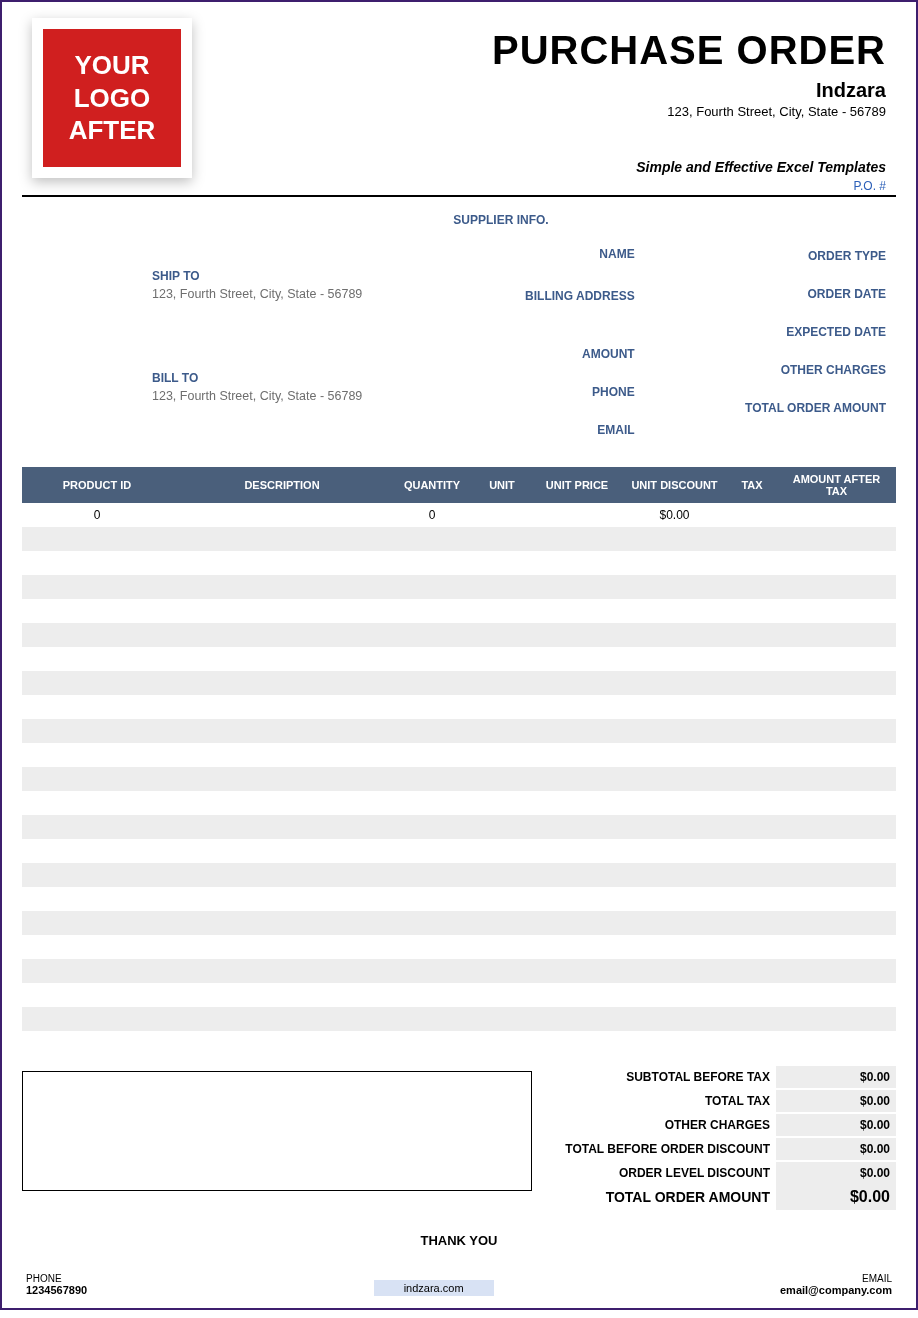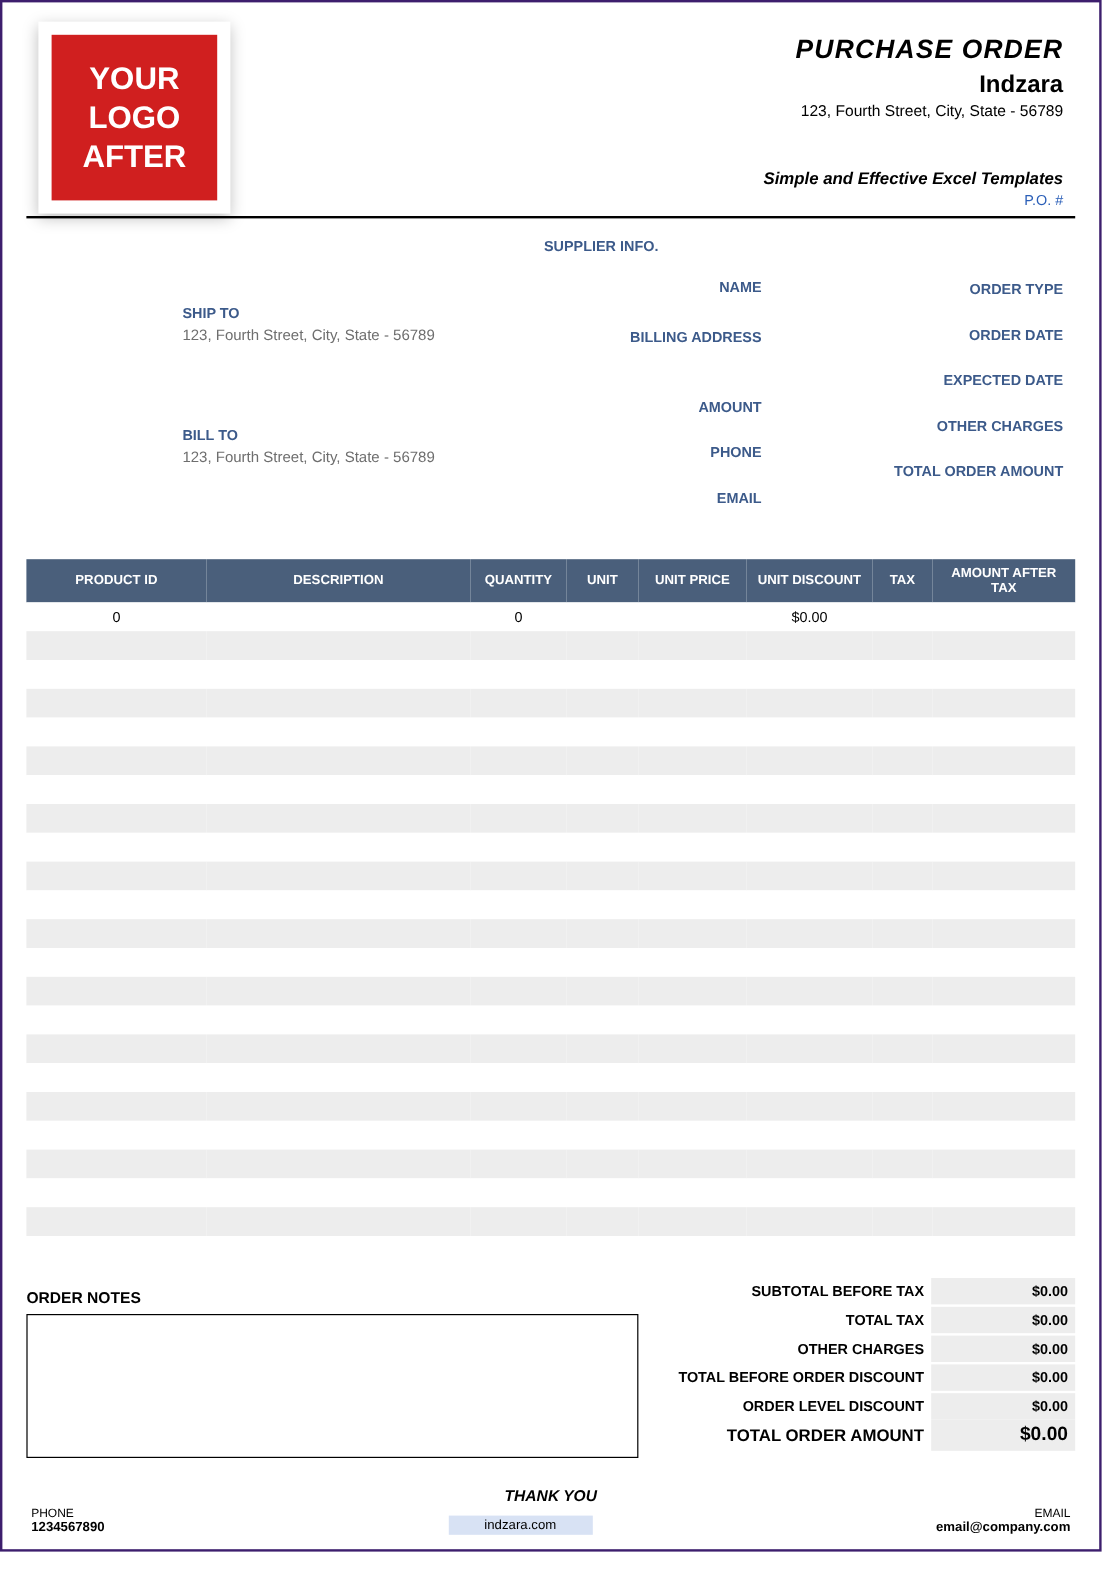--- a/index.html
+++ b/index.html
@@ -24,39 +24,39 @@
     width: 138px; height: 138px;
     background: #d01f1f;
     color: #fff;
     font-weight: bold;
     font-size: 26px;
     line-height: 1.25;
     display: flex; align-items: center; justify-content: center;
     text-align: center;
   }
   .header-right { text-align: right; padding-right: 10px; }
-  .doc-title { font-size: 22px; font-weight: 900; letter-spacing: 1px; margin-top: 10px; font-style: italic; }
+  .doc-title { font-size: 40px; font-weight: 900; letter-spacing: 1px; margin-top: 10px; }
   .company-name { font-size: 20px; font-weight: 900; margin-top: 6px; }
   .company-addr { font-size: 13px; margin-top: 2px; }
   .tagline { font-style: italic; font-weight: bold; font-size: 14px; margin-top: 40px; }
   .po-num-label { color: #2b5fb8; font-size: 12px; margin-top: 4px; }
   .header-rule { border-top: 2px solid #000; margin-top: 2px; }
 
   
   .info { display: flex; margin-top: 4px; font-size: 13px; }
   .info-col { flex: 1; margin-top: 12px; }
   .info-col.left { padding-left: 130px; padding-top: 56px; }
   .info-col.mid { text-align: right; padding-right: 10px; }
   .info-col.right { text-align: right; padding-right: 10px; }
   .lbl { color: #3c5a8a; font-weight: bold; font-size: 12px; margin-top: 20px; }
   .lbl.first { margin-top: 0; }
   .val { color: #6e6e6e; font-size: 12.5px; margin-top: 4px; }
 
   
-  .tbl { width: 100%; border-collapse: collapse; margin-top: 44px; table-layout: fixed; }
+  .tbl { width: 100%; border-collapse: collapse; margin-top: 30px; table-layout: fixed; }
   .tbl thead th {
     background: #4a5f7b; color: #fff; font-size: 11px; font-weight: bold;
     padding: 6px 4px; text-align: center;
   }
   .tbl td { font-size: 12px; text-align: center; padding: 4px 4px; height: 24px; }
   .tbl tbody tr:nth-child(even) td { background: #ededed; }
   .tbl tbody tr:nth-child(odd) td { background: #fff; }
   .tbl .amt { text-align: right; padding-right: 20px; }
 
   
@@ -67,21 +67,21 @@
     border: 1px solid #000; height: 120px; margin-top: 6px; width: 510px;
     background: #fff;
   }
   .totals-side { flex: 1; padding-left: 10px; }
   .tot-row { display: flex; justify-content: center; align-items: center; font-size: 12px; height: 24px; }
   .tot-lbl { flex: 1; text-align: right; padding-right: 6px; font-weight: bold; }
   .tot-val { width: 120px; text-align: right; background: #ededed; font-weight: bold; padding: 4px 6px; }
   .tot-row.big .tot-lbl { font-size: 14px; }
   .tot-row.big .tot-val { font-size: 16px; }
 
-  .thanks { text-align: center; font-weight: bold; font-size: 13px; margin-top: 24px; margin-bottom: 2px; font-style: italic; }
+  .thanks { text-align: center; font-weight: bold; font-size: 13px; margin-top: 24px; margin-bottom: 25px; }
 
   
   .footer { display: flex; justify-content: space-between; align-items: flex-end; font-size: 11px; padding: 0 4px 4px 4px; }
   .foot-mid { background: #d8e2f4; padding: 2px 30px; font-size: 11px; }
   .foot-left .f-lbl, .foot-right .f-lbl { font-size: 10px; }
   .foot-left .f-val, .foot-right .f-val { font-weight: bold; }
   .foot-right { text-align: right; }
 </style>
 </head>
 <body>
@@ -387,21 +387,20 @@
           <td></td>
           <td></td>
           <td></td>
           <td class="amt"></td>
         </tr>
       </tbody>
   </table>
 
   <div class="below">
     <div class="notes-side">
-      <div class="notes-title">ORDER NOTES</div>
       <div class="notes-box"></div>
     </div>
     <div class="totals-side">
       <div class="tot-row">
         <div class="tot-lbl">SUBTOTAL BEFORE TAX</div>
         <div class="tot-val">$0.00</div>
       </div>
       <div class="tot-row">
         <div class="tot-lbl">TOTAL TAX</div>
         <div class="tot-val">$0.00</div>

